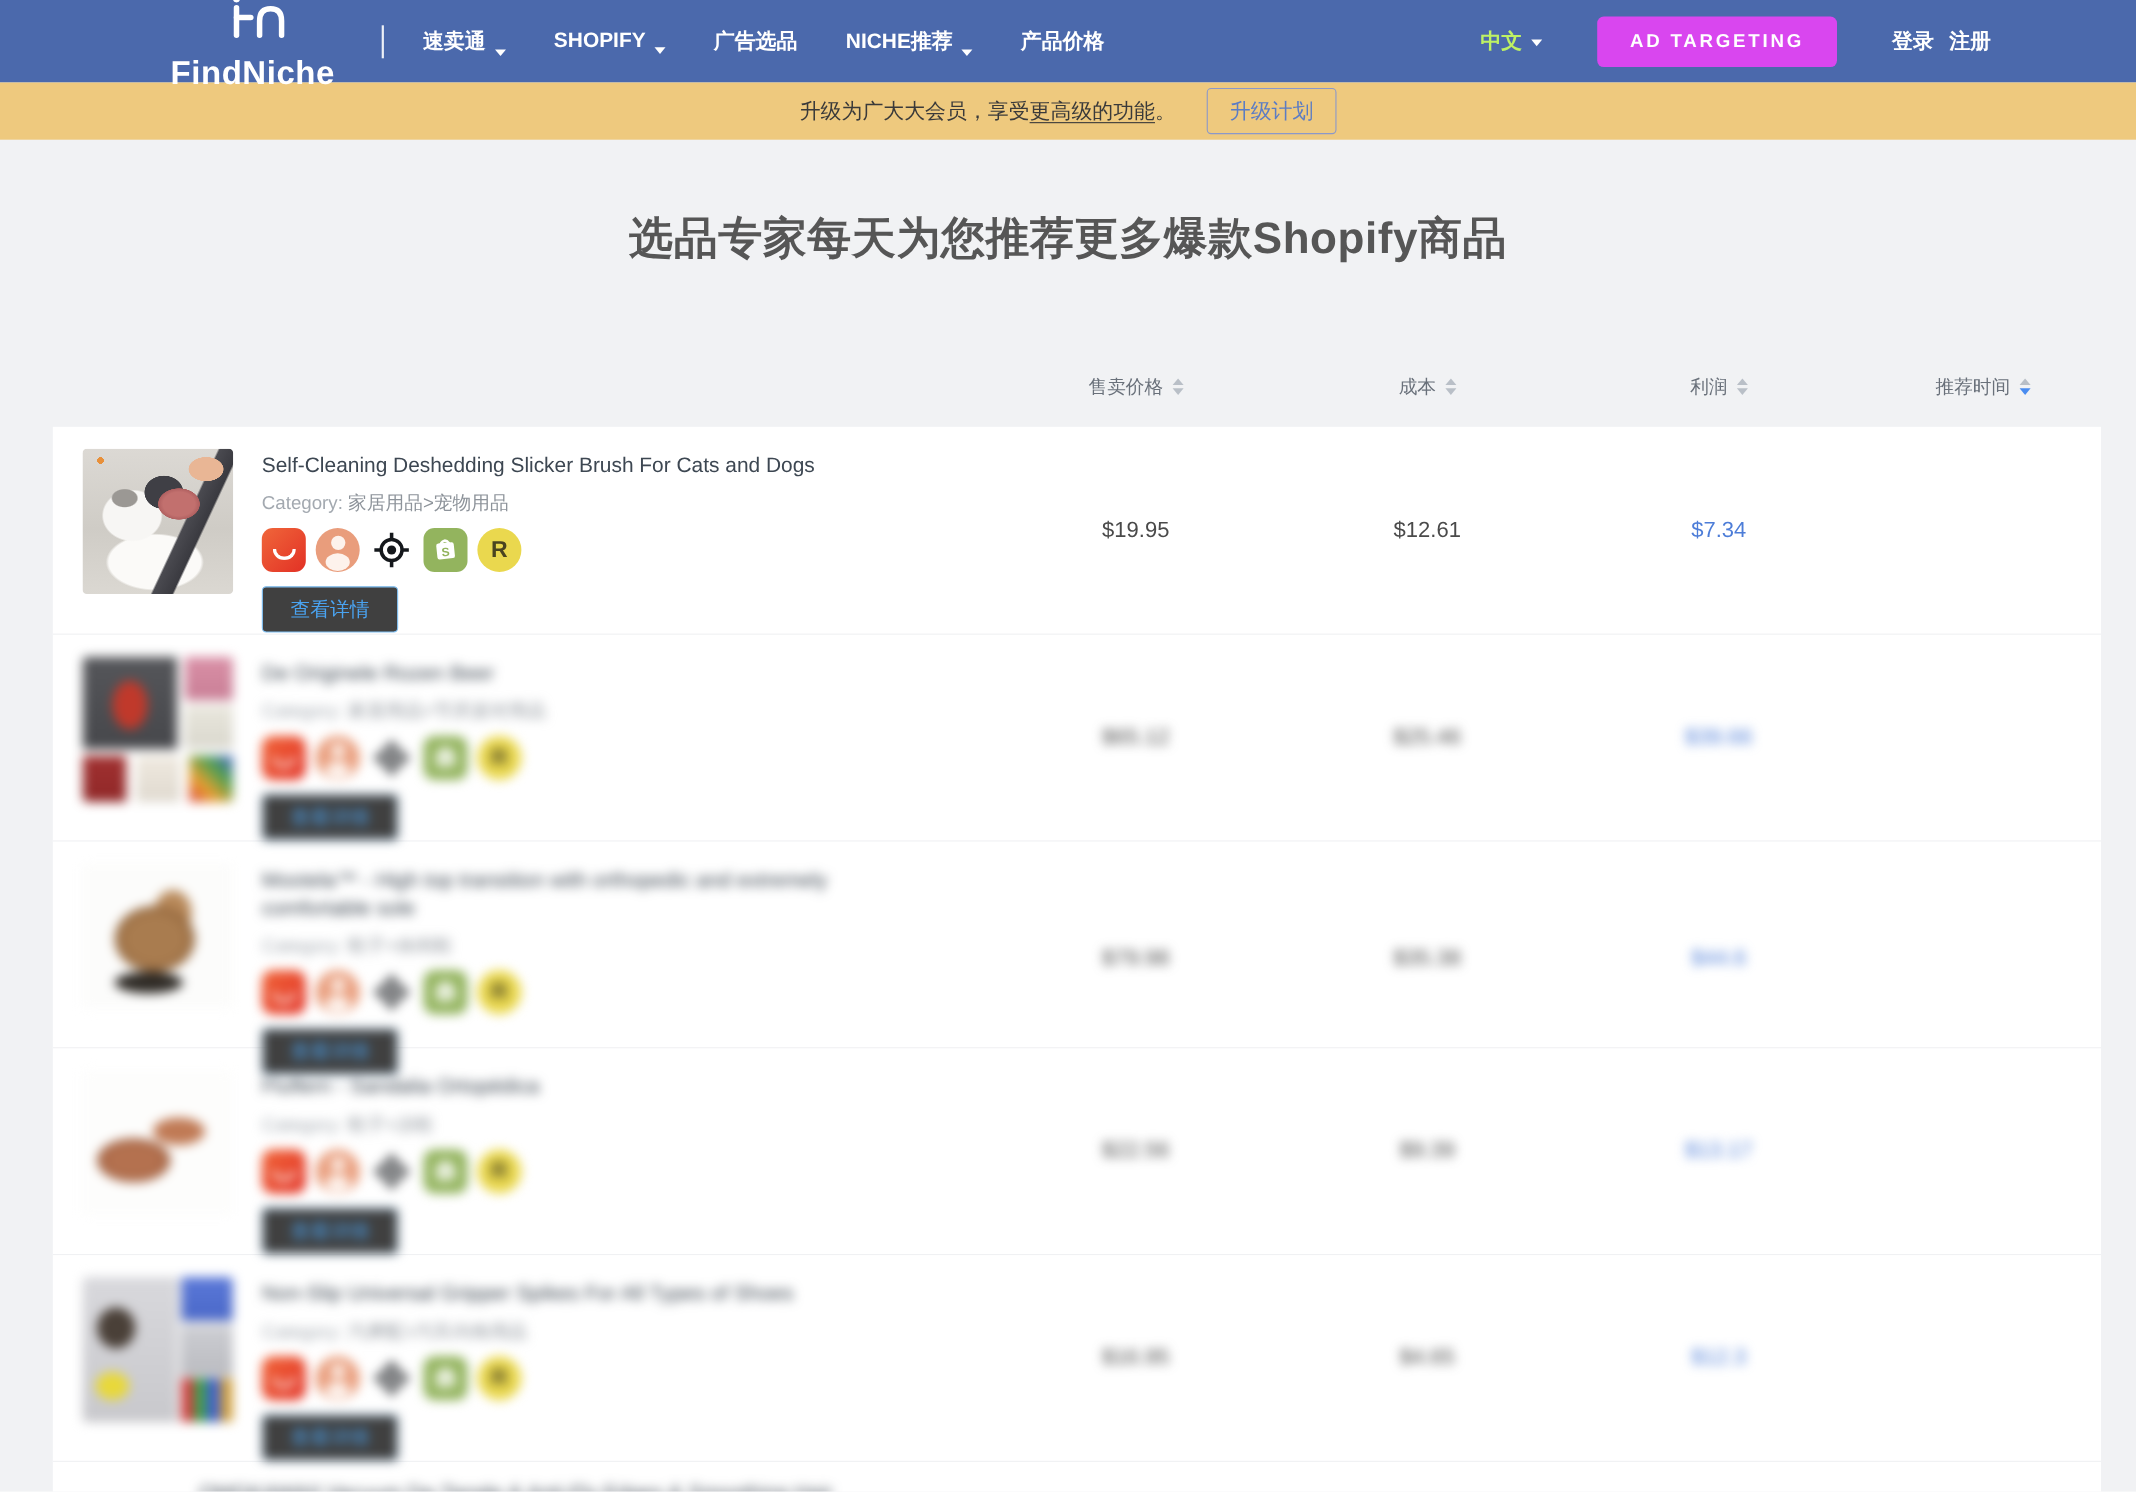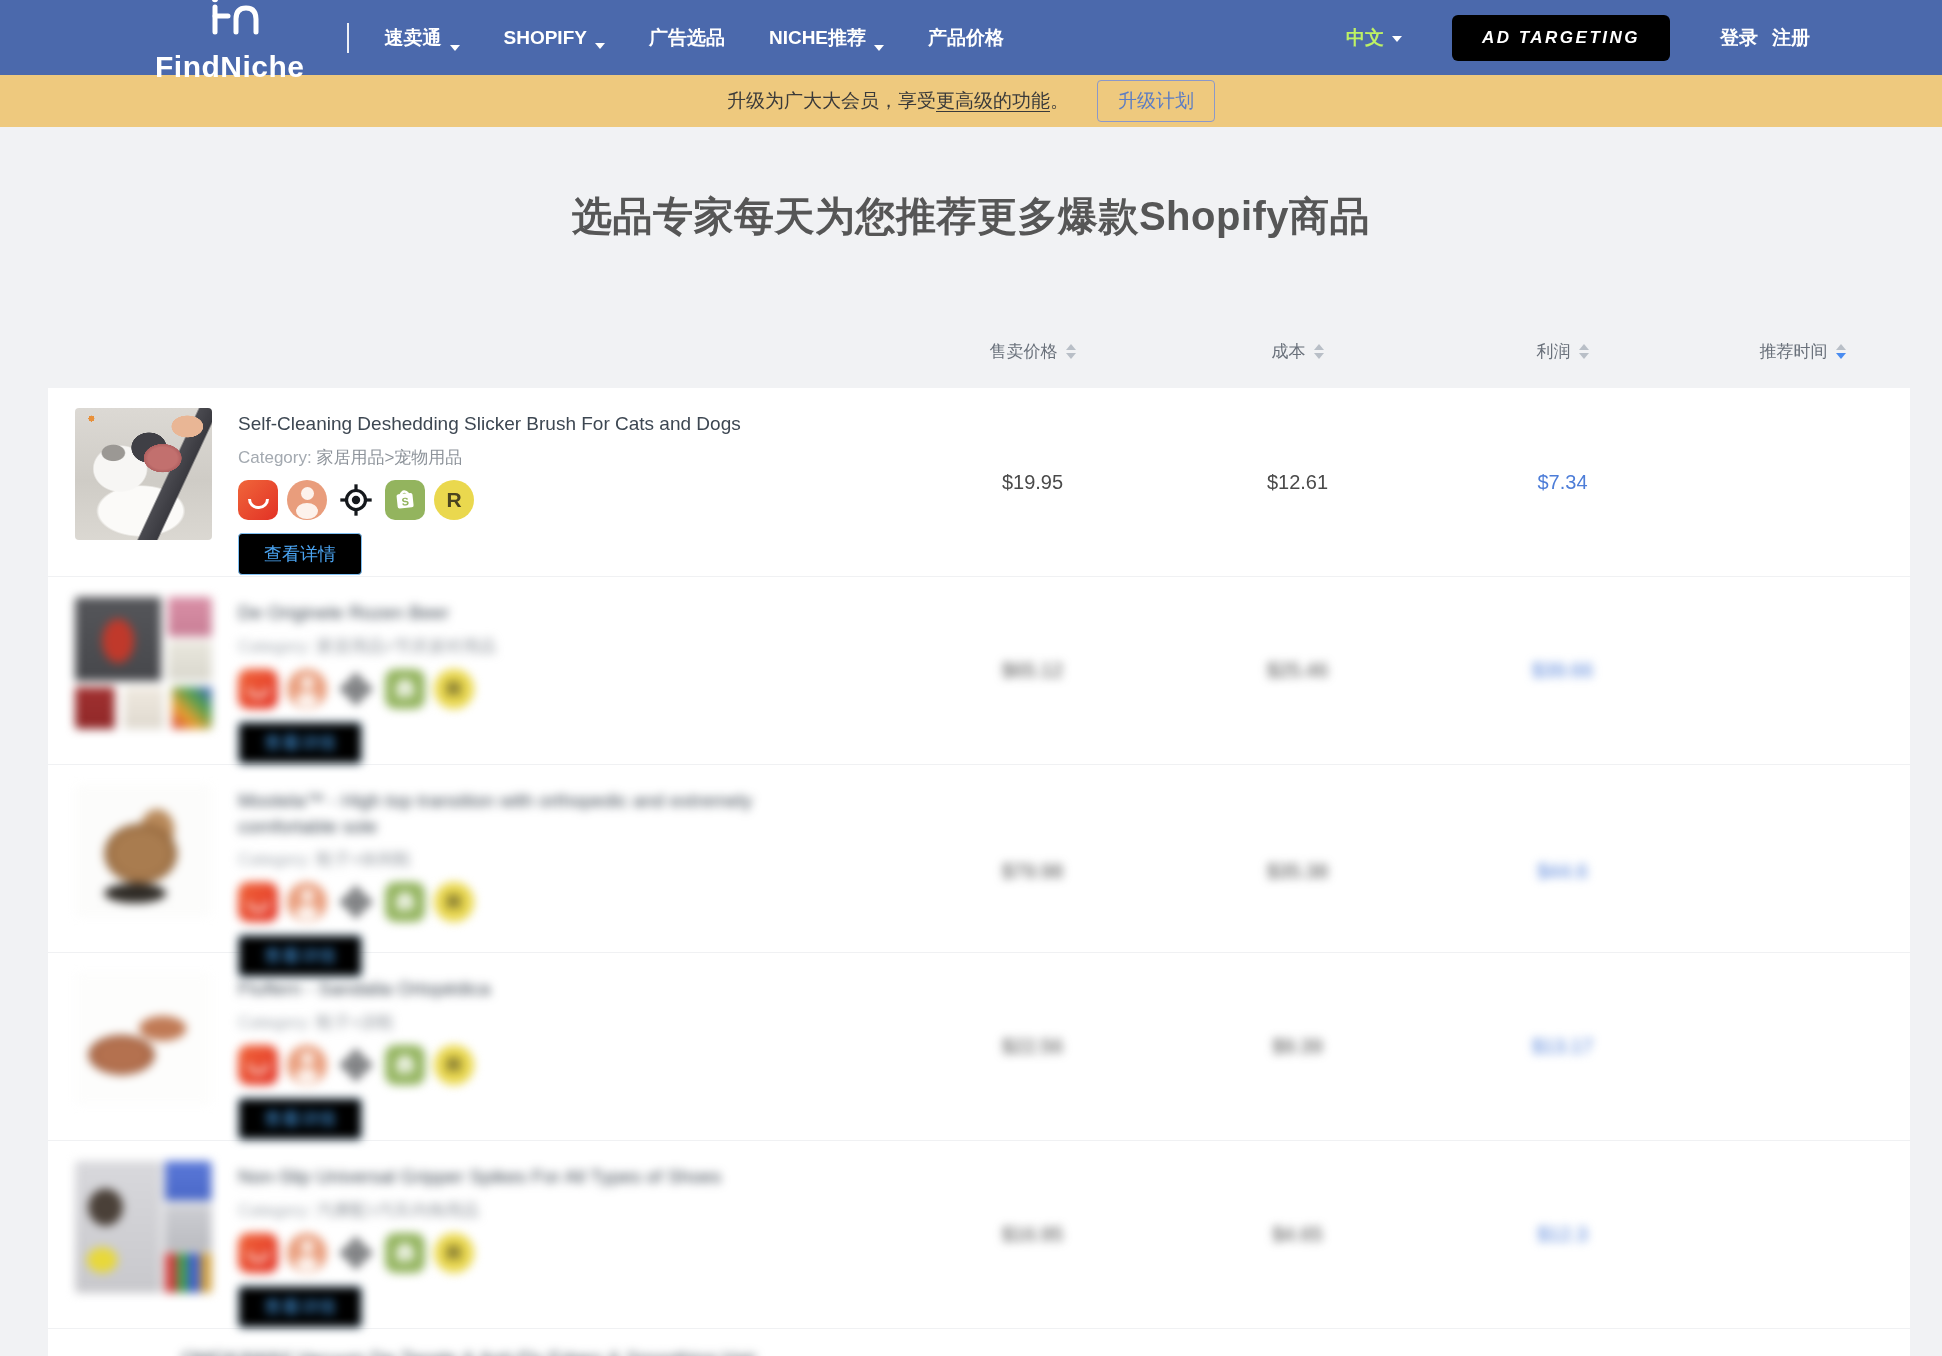--- a/index.html
+++ b/index.html
@@ -9,21 +9,21 @@
   
   .topbar { height:75px; background:#4b69ac; display:flex; align-items:center; padding-left:155px; }
   .logo { display:flex; align-items:center; gap:12px; cursor:pointer;flex-direction:column; }
   .logo-text { color:#fff; font-size:30px; font-weight:bold; letter-spacing:.5px; }
   .nav-sep { width:2px; height:30px; background:rgba(255,255,255,.9); margin:0 36px 0 42px; }
   .mainnav { display:flex; align-items:center; gap:44px; }
   .nav-item { display:flex; align-items:flex-end; color:#fff; font-size:19px; font-weight:bold; cursor:pointer; text-decoration:none; }
   .caret { width:0; height:0; border-left:5px solid transparent; border-right:5px solid transparent; border-top:6px solid #fff; margin-left:8px; margin-top:3px; }
   .topbar-right { margin-left:auto; display:flex; align-items:center; gap:50px; padding-right:132px; }
   .lang { display:flex; align-items:center; color:#bef264; font-size:19px; font-weight:bold; cursor:pointer; }
-  .ad-btn { background:#000000; border:none; color:#fff; font-family:inherit; font-size:17px; font-weight:bold; letter-spacing:2.5px; padding:13px 30px; border-radius:6px; cursor:pointer;font-style:italic; }
+  .ad-btn { background:#d946ef; border:none; color:#fff; font-family:inherit; font-size:17px; font-weight:bold; letter-spacing:2.5px; padding:13px 30px; border-radius:6px; cursor:pointer; }
   .auth { display:flex; gap:14px; }
   .auth span { color:#fff; font-size:19px; font-weight:bold; cursor:pointer; }
 
   
   .banner { height:52px; background:#eec97e; display:flex; align-items:center; justify-content:center; gap:28px; }
   .banner-text { font-size:19px; color:#3a3a3a; }
   .banner-text u { text-underline-offset:4px; }
   .upgrade-btn { background:transparent; border:1px solid #8b98c9; border-radius:4px; color:#5b7cc4; font-family:inherit; font-size:19px; padding:7px 20px; cursor:pointer; }
 
   
@@ -43,21 +43,21 @@
   .row + .row { border-top:1px solid #f0f1f3; }
   .row-content { height:100%; }
   .row.blurred .row-content { filter:blur(5px); }
   .product-cell { display:flex; gap:26px; padding:18px 0 0 27px; }
   .thumb { width:137px; height:132px; flex:none; border-radius:4px; margin-top:2px; background:#eee; }
   .info { padding-top:5px; }
   .p-title { font-size:19px; color:#3d4752; line-height:1.35; max-width:580px; }
   .p-cat { margin-top:9px; font-size:17px; color:#a3a9b0; }
   .p-cat .cat-val { color:#8d939a; }
   .icons { margin-top:11px; display:flex; gap:9px; align-items:center; }
-  .detail-btn { margin-top:13px; background:#000000; border:1px solid #7fc0f4; border-radius:4px; color:#4aa3f0; font-family:inherit; font-size:18px; padding:8px 25px; cursor:pointer; }
+  .detail-btn { margin-top:13px; background:#404040; border:1px solid #7fc0f4; border-radius:4px; color:#4aa3f0; font-family:inherit; font-size:18px; padding:8px 25px; cursor:pointer; }
   .money { display:flex; align-items:center; justify-content:center; font-size:20px; color:#4a4a4a; }
   .money.profit { color:#4d7dd8; }
   .row.partial .product-cell { padding-top:12px; }
   .row.partial .thumb { visibility:hidden; width:80px; }
 
   
   .picon { width:40px; height:40px; display:flex; align-items:center; justify-content:center; flex:none; cursor:pointer; }
   .picon.ali { border-radius:10px; background:linear-gradient(135deg,#f0663a,#e23125); }
   .smile { width:21px; height:10px; border:3.4px solid #fff; border-top:0; border-bottom-left-radius:12px; border-bottom-right-radius:12px; margin-top:9px; }
   .picon.person { border-radius:50%; background:#e99d7c; overflow:hidden; position:relative; }

